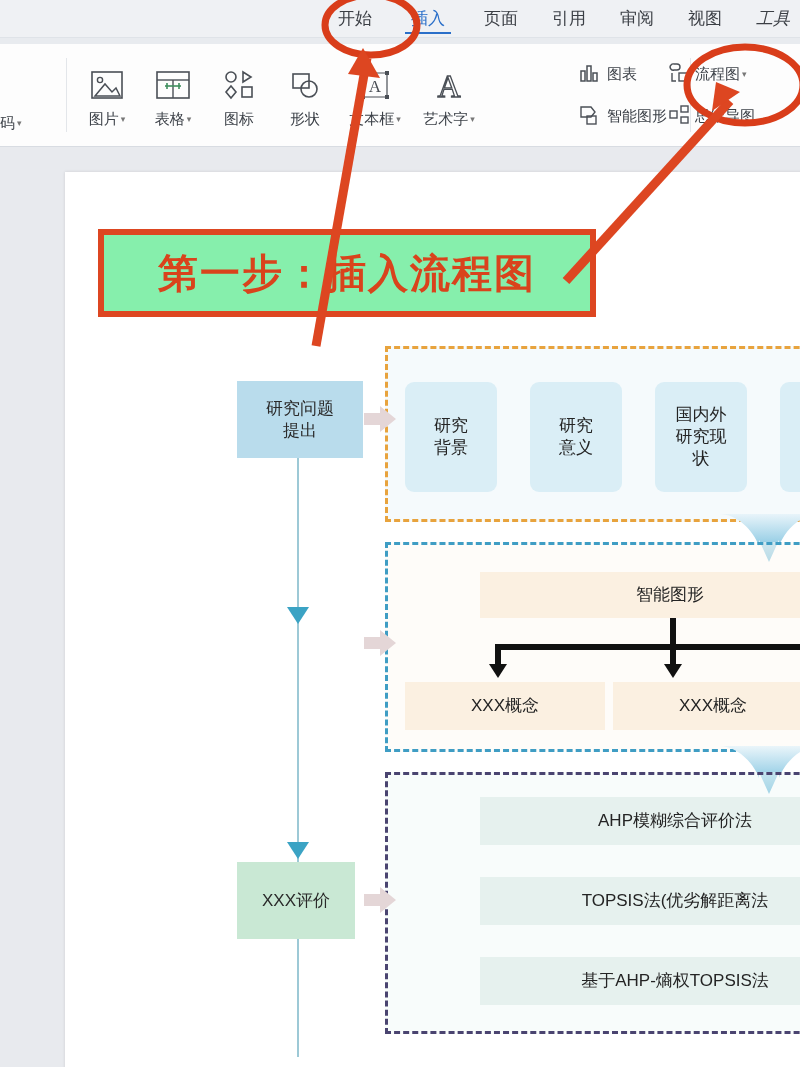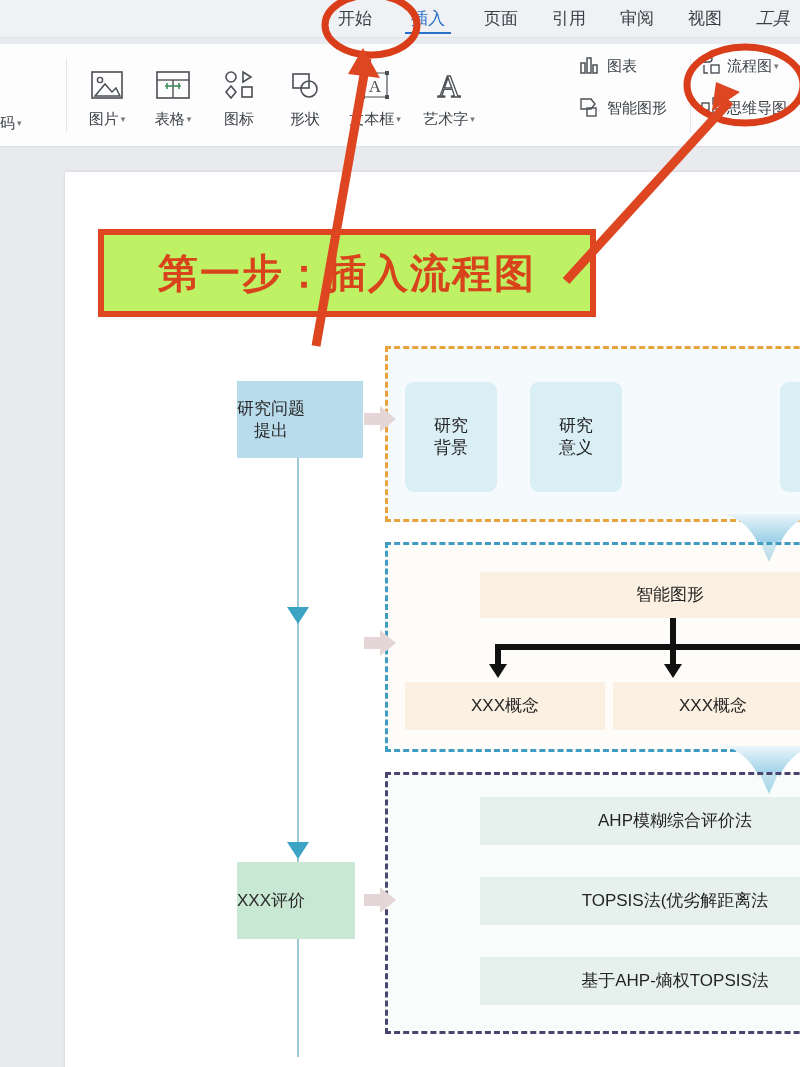--- a/index.html
+++ b/index.html
@@ -48,35 +48,35 @@
   .rb-lbl { font-size: 15px; color: #3c4148; margin-top: 2px; white-space: nowrap; }
   .caret { font-size: 9px; color: #777; margin-left: 2px; vertical-align: 2px; }
 
   
   .clip-left { position: absolute; left: 0; top: 44px; width: 66px; height: 103px;
                display:flex; flex-direction:column; justify-content:center; }
   .clip-left .r1 { font-size: 15px; color: #3c4148; padding-left: 0px; height: 44px; line-height:44px;}
   .clip-left .r2 { font-size: 15px; color: #3c4148; padding-left: 0px; height: 34px; line-height:34px;}
 
   
-  .rb-stack { display: flex; flex-direction: column; height: 92px; gap: 8px; }
+  .rb-stack { display: flex; flex-direction: column; justify-content: center; height: 92px; gap: 8px; }
   .rb-row { display: flex; align-items: center; gap: 5px; height: 34px; }
   .rb-row .rb-lbl { margin-top: 0; font-size: 15px; }
 
   
   .canvas { position: absolute; left: 0; top: 147px; width: 800px; height: 920px; background: #e8eaee; }
   .page {
     position: absolute; left: 65px; top: 25px; width: 760px; height: 900px;
     background: #ffffff; box-shadow: 0 0 3px rgba(0,0,0,.12);
   }
 
   
   .annbox {
     position: absolute; left: 33px; top: 57px; width: 498px; height: 88px;
-    border: 6px solid #dd4621; background: #bef264;
+    border: 6px solid #dd4621; background: #86efac;
     display: flex; align-items: center; justify-content: center;
   }
   .anntext {
     font-family: "DejaVu Sans", sans-serif;
     font-size: 40px; font-weight: bold; color: #d9431c;
     letter-spacing: 2px; white-space: nowrap;
   }
 
   
   .flow { position: absolute; left: 0px; top: 200px; width: 760px; height: 700px; }
@@ -86,21 +86,21 @@
     background: #9dc9d6;
   }
   .spine-arrow {
     position: absolute; left: 222px; width: 0; height: 0;
     border-left: 11px solid transparent; border-right: 11px solid transparent;
     border-top: 17px solid #3ba3c4;
   }
 
   .stagebox {
     position: absolute; width: 120px;
-    display: flex; align-items: center; 
+    display: flex; align-items: center; justify-content: center;
     font-size: 17px; color: #2a2a2a; text-align: center; line-height: 1.28;
   }
   .sb-blue  { background: #b9dcec; }
   .sb-tan   { background: #eeddb1; }
   .sb-green { background: #c9e8d4; }
 
   .pinkarrow { position: absolute; width: 32px; height: 26px; }
 
   .dash {
     position: absolute; border-style: dashed;
@@ -267,21 +267,21 @@
               <rect x="9" y="12" width="9" height="8" fill="none" stroke="#4a4f56" stroke-width="1.4"></rect>
             </svg>
           </span>
           <span class="rb-lbl">智能图形</span>
         </div>
       </div>
     </div>
 
     <div class="rb-sep" style="left:690px;"></div>
 
-    <div class="rb-group" style="left:700px;">
+    <div class="rb-group" style="left:668px;">
       <div class="rb-stack">
         <div class="rb-row">
           <span>
             <svg width="22" height="22" viewBox="0 0 22 22">
               <path d="M3 3 a3 3 0 0 1 3 -1 h3 a3 3 0 0 1 0 6 h-3 a3 3 0 0 1 -3 -5 Z" fill="none" stroke="#4a4f56" stroke-width="1.4"></path>
               <rect x="11" y="11" width="8" height="8" fill="none" stroke="#4a4f56" stroke-width="1.4"></rect>
               <path d="M4 11 v8 h4" fill="none" stroke="#4a4f56" stroke-width="1.4"></path>
             </svg>
           </span>
           <span class="rb-lbl"><span>流程图</span><span class="caret">▾</span></span>
@@ -335,20 +335,27 @@
           </div>
         </div>
 
         <div class="chip chip-blue" style="left:465px; top:10px; width:92px; height:110px;">
           <div>
             <span>研究</span><br>
             <span>意义</span>
           </div>
         </div>
 
+        <div class="chip chip-blue" style="left:590px; top:10px; width:92px; height:110px;">
+          <div>
+            <span>国内外</span><br>
+            <span>研究现</span><br>
+            <span>状</span>
+          </div>
+        </div>
 
         <div class="chip chip-blue" style="left:715px; top:10px; width:92px; height:110px;"></div>
 
         <div class="funnel" style="left:650px; top:140px;">
           <svg width="108" height="52" viewBox="0 0 108 52">
             <defs>
               <linearGradient id="fg1" x1="0" y1="0" x2="0" y2="1">
                 <stop offset="0%" stop-color="#e8f4fa"></stop>
                 <stop offset="100%" stop-color="#63b6d8"></stop>
               </linearGradient>

